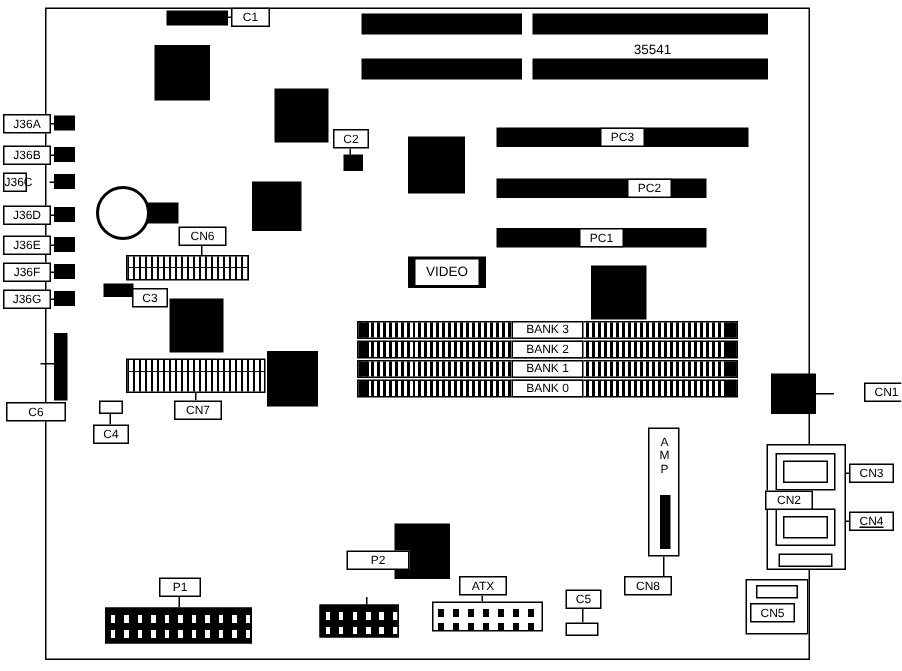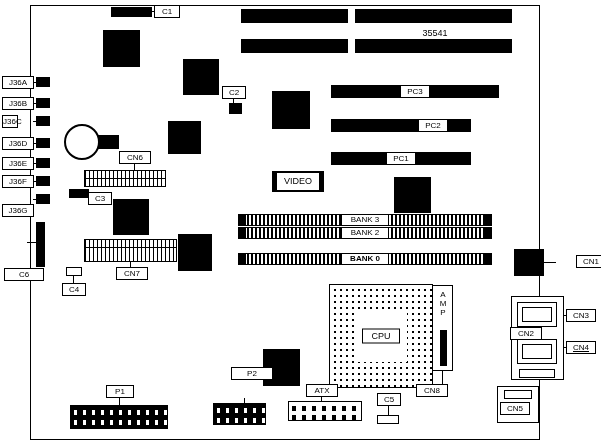--- a/index.html
+++ b/index.html
@@ -81,21 +81,26 @@
   <div class="dimm" style="left:238px;top:214px;width:254px;height:12px;">
     <div class="dimm-end" style="left:0;"></div>
     <div class="dimm-end" style="right:0;"></div>
     <div class="lbl" style="left:50%;top:-1px;transform:translateX(-50%);width:48px;height:12px;line-height:10px;">BANK 3</div>
   </div>
   <div class="dimm" style="left:238px;top:227px;width:254px;height:12px;">
     <div class="dimm-end" style="left:0;"></div>
     <div class="dimm-end" style="right:0;"></div>
     <div class="lbl" style="left:50%;top:-1px;transform:translateX(-50%);width:48px;height:12px;line-height:10px;">BANK 2</div>
   </div>
-  <div class="dimm" style="left:238px;top:253px;width:254px;height:12px;font-weight:bold;">
+  <div class="dimm" style="left:238px;top:240px;width:254px;height:12px;">
+    <div class="dimm-end" style="left:0;"></div>
+    <div class="dimm-end" style="right:0;"></div>
+    <div class="lbl" style="left:50%;top:-1px;transform:translateX(-50%);width:48px;height:12px;line-height:10px;">BANK 1</div>
+  </div>
+  <div class="dimm" style="left:238px;top:253px;width:254px;height:12px;">
     <div class="dimm-end" style="left:0;"></div>
     <div class="dimm-end" style="right:0;"></div>
     <div class="lbl" style="left:50%;top:-1px;transform:translateX(-50%);width:48px;height:12px;line-height:10px;">BANK 0</div>
   </div>
 
   <div class="lbl" style="left:2px;top:76px;width:32px;">J36A</div>
   <div class="ln" style="left:33px;top:82px;width:4px;height:1px;"></div>
   <div class="blk" style="left:36px;top:77px;width:14px;height:10px;"></div>
 
   <div class="lbl" style="left:2px;top:97px;width:32px;">J36B</div>
@@ -111,21 +116,21 @@
   <div class="blk" style="left:36px;top:138px;width:14px;height:10px;"></div>
 
   <div class="lbl" style="left:2px;top:157px;width:32px;">J36E</div>
   <div class="ln" style="left:33px;top:163px;width:4px;height:1px;"></div>
   <div class="blk" style="left:36px;top:158px;width:14px;height:10px;"></div>
 
   <div class="lbl" style="left:2px;top:175px;width:32px;">J36F</div>
   <div class="ln" style="left:33px;top:181px;width:4px;height:1px;"></div>
   <div class="blk" style="left:36px;top:176px;width:14px;height:10px;"></div>
 
-  <div class="lbl" style="left:2px;top:204px;width:32px;">J36G</div>
+  <div class="lbl" style="left:2px;top:193px;width:32px;">J36G</div>
   <div class="ln" style="left:33px;top:199px;width:4px;height:1px;"></div>
   <div class="blk" style="left:36px;top:194px;width:14px;height:10px;"></div>
 
   <div class="lbl" style="left:4px;top:236px;width:40px;margin-top:32px;">C6</div>
   <div class="ln" style="left:27px;top:242px;width:9px;height:1px;"></div>
   <div class="blk" style="left:36px;top:222px;width:9px;height:45px;"></div>
 
   <div class="battery" style="left:64px;top:124px;width:36px;height:36px;"></div>
   <div class="blk" style="left:92px;top:135px;width:27px;height:14px;"></div>
 
@@ -139,24 +144,20 @@
   <div class="hstrip" style="left:84px;top:239px;width:93px;height:23px;"></div>
   <div class="ln" style="left:130px;top:262px;width:1px;height:5px;"></div>
   <div class="lbl" style="left:116px;top:267px;width:32px;">CN7</div>
 
   <div class="wbox" style="left:66px;top:267px;width:16px;height:9px;"></div>
   <div class="ln" style="left:73px;top:276px;width:1px;height:7px;"></div>
   <div class="lbl" style="left:62px;top:283px;width:24px;">C4</div>
 
   <div class="vid" style="left:272px;top:171px;width:52px;height:21px;">VIDEO</div>
 
-  <div class="cpu" style="left:329px;top:284px;width:104px;height:104px;">
-    <div class="cpu-hole" style="left:27px;top:27px;width:50px;height:50px;"></div>
-    <div class="lbl" style="left:50%;top:50%;transform:translate(-50%,-50%);width:38px;height:15px;line-height:13px;font-size:9px;">CPU</div>
-  </div>
 
   <div class="wbox" style="left:432px;top:285px;width:21px;height:86px;">
     <div class="vtext">AMP</div>
     <div class="blk" style="left:7px;top:44px;width:7px;height:36px;"></div>
   </div>
   <div class="ln" style="left:442px;top:371px;width:1px;height:13px;"></div>
   <div class="lbl" style="left:416px;top:384px;width:32px;">CN8</div>
 
   <div class="lbl" style="left:306px;top:384px;width:32px;">ATX</div>
   <div class="ln" style="left:321px;top:397px;width:1px;height:4px;"></div>

